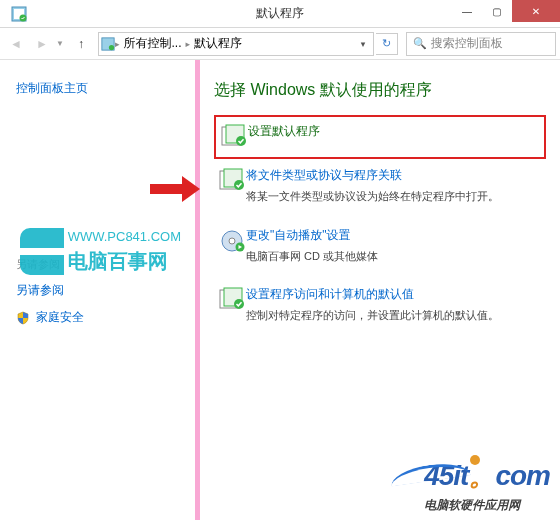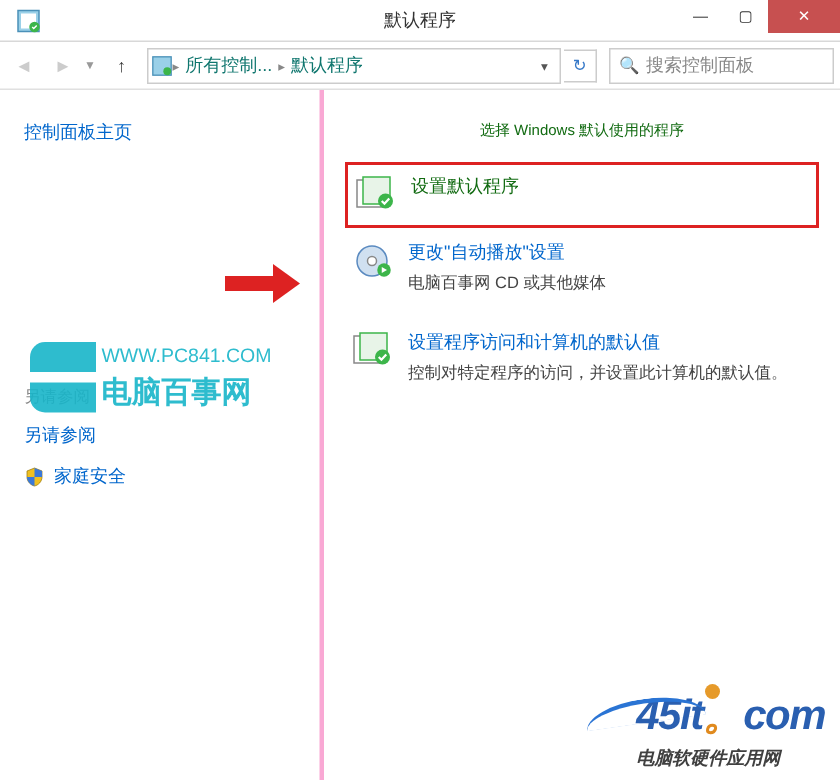--- a/index.html
+++ b/index.html
@@ -11,37 +11,37 @@
 .win-controls { position: absolute; right: 0; top: 0; display: flex; }
 .win-btn { width: 30px; height: 22px; display: flex; align-items: center; justify-content: center; font-size: 10px; color: #333; }
 .win-btn.close { background: #c75050; color: #fff; width: 48px; }
 
 .navbar { height: 32px; background: #fff; border-bottom: 1px solid #e0e0e0; display: flex; align-items: center; padding: 0 4px; gap: 2px; }
 .nav-arrow { width: 24px; height: 24px; border-radius: 2px; display: flex; align-items: center; justify-content: center; color: #888; font-size: 12px; }
 .nav-arrow.disabled { color: #ccc; }
 .nav-dd { width: 12px; font-size: 8px; color: #999; }
 .nav-up { width: 22px; height: 22px; display: flex; align-items: center; justify-content: center; color: #333; font-size: 12px; }
 .address { flex: 1; height: 24px; border: 1px solid #ccc; display: flex; align-items: center; padding: 0 2px; margin: 0 4px; font-size: 12px; overflow: hidden; }
-.address .crumb { padding: 0 4px; color: #0f766e; white-space: nowrap; }
+.address .crumb { padding: 0 4px; color: #000000; white-space: nowrap; }
 .address .sep { color: #888; font-size: 9px; }
 .address .dd { margin-left: auto; width: 16px; text-align: center; color: #555; font-size: 9px; }
 .refresh { width: 22px; height: 22px; border: 1px solid #ccc; border-left: none; display: flex; align-items: center; justify-content: center; color: #3578c8; font-size: 11px; margin-left: -4px; }
 .search { width: 150px; height: 24px; border: 1px solid #ccc; margin-left: 6px; display: flex; align-items: center; padding: 0 6px; font-size: 12px; color: #888; }
 .search .sicon { margin-right: 4px; color: #888; font-size: 11px; }
 
 .body { display: flex; height: calc(100% - 60px); position: relative; }
-.sidebar { width: 216px; padding: 20px 16px; border-right: 3px solid #f9a8d4; }
+.sidebar { width: 200px; padding: 20px 16px; border-right: 5px solid #f9a8d4; }
 .sidebar .home { color: #0066cc; font-size: 12px; margin-bottom: 160px; }
 .sidebar .also { color: #888; font-size: 11px; margin-bottom: 10px; }
 .sidebar .link { color: #0066cc; font-size: 12px; margin-bottom: 10px; display: flex; align-items: center; gap: 6px; }
 .shield { width: 14px; height: 14px; }
 
 .main { flex: 1; padding: 20px 14px 14px 14px; }
-.heading { color: #126b12; font-size: 10px; margin-bottom: 18px; text-align: center; }
-.option { display: flex; gap: 10px; margin-bottom: 22px; padding-left: 4px; position: relative; }
+.heading { color: #126b12; font-size: 16px; margin-bottom: 18px; }
+.option { display: flex; margin-bottom: 22px; padding-left: 4px; position: relative; }
 .option.boxed { border: 2px solid #d22; padding: 6px 4px; margin-bottom: 8px; margin-top: -4px; }
 .opt-icon { width: 28px; height: 28px; flex-shrink: 0; display: flex; align-items: center; justify-content: center; }
 .opt-text .t { color: #126b12; font-size: 12px; margin-bottom: 4px; }
 .opt-text .t.link { color: #0066cc; }
 .opt-text .d { color: #444; font-size: 11px; line-height: 1.5; }
 
 .arrow-pointer { position: absolute; left: 150px; top: 116px; pointer-events: none; }
 .arrow-shaft { width: 32px; height: 10px; background: #d22; position: absolute; top: 8px; left: 0; }
 .arrow-head { width: 0; height: 0; border-left: 18px solid #d22; border-top: 13px solid transparent; border-bottom: 13px solid transparent; position: absolute; left: 32px; top: 0; }
 
@@ -135,20 +135,34 @@
             <rect x="6" y="2" width="18" height="18" fill="#e8f4e8" stroke="#3cb54a"></rect>
             <circle cx="21" cy="18" r="5" fill="#3cb54a"></circle>
             <path d="M18.5 18 l1.8 1.8 l3.2 -3.5" stroke="#fff" stroke-width="1.5" fill="none"></path>
           </svg>
       </div>
       <div class="opt-text">
         <div class="t">设置默认程序</div>
       </div>
     </div>
 
+    <div class="option">
+      <div class="opt-icon">
+        <svg width="28" height="28" viewBox="0 0 28 28">
+            <rect x="2" y="4" width="18" height="18" fill="#fff" stroke="#888"></rect>
+            <rect x="6" y="2" width="18" height="18" fill="#e8f4e8" stroke="#3cb54a"></rect>
+            <circle cx="21" cy="18" r="5" fill="#3cb54a"></circle>
+            <path d="M18.5 18 l1.8 1.8 l3.2 -3.5" stroke="#fff" stroke-width="1.5" fill="none"></path>
+          </svg>
+      </div>
+      <div class="opt-text">
+        <div class="t link">将文件类型或协议与程序关联</div>
+        <div class="d">将某一文件类型或协议设为始终在特定程序中打开。</div>
+      </div>
+    </div>
 
     <div class="option">
       <div class="opt-icon">
         <svg width="28" height="28" viewBox="0 0 28 28">
             <circle cx="14" cy="14" r="10" fill="#d0e0f0" stroke="#5a8ac0"></circle>
             <circle cx="14" cy="14" r="3" fill="#fff" stroke="#888"></circle>
             <circle cx="22" cy="20" r="4.5" fill="#3cb54a"></circle>
             <polygon points="20.5,18 20.5,22 24,20" fill="#fff"></polygon>
           </svg>
       </div>

